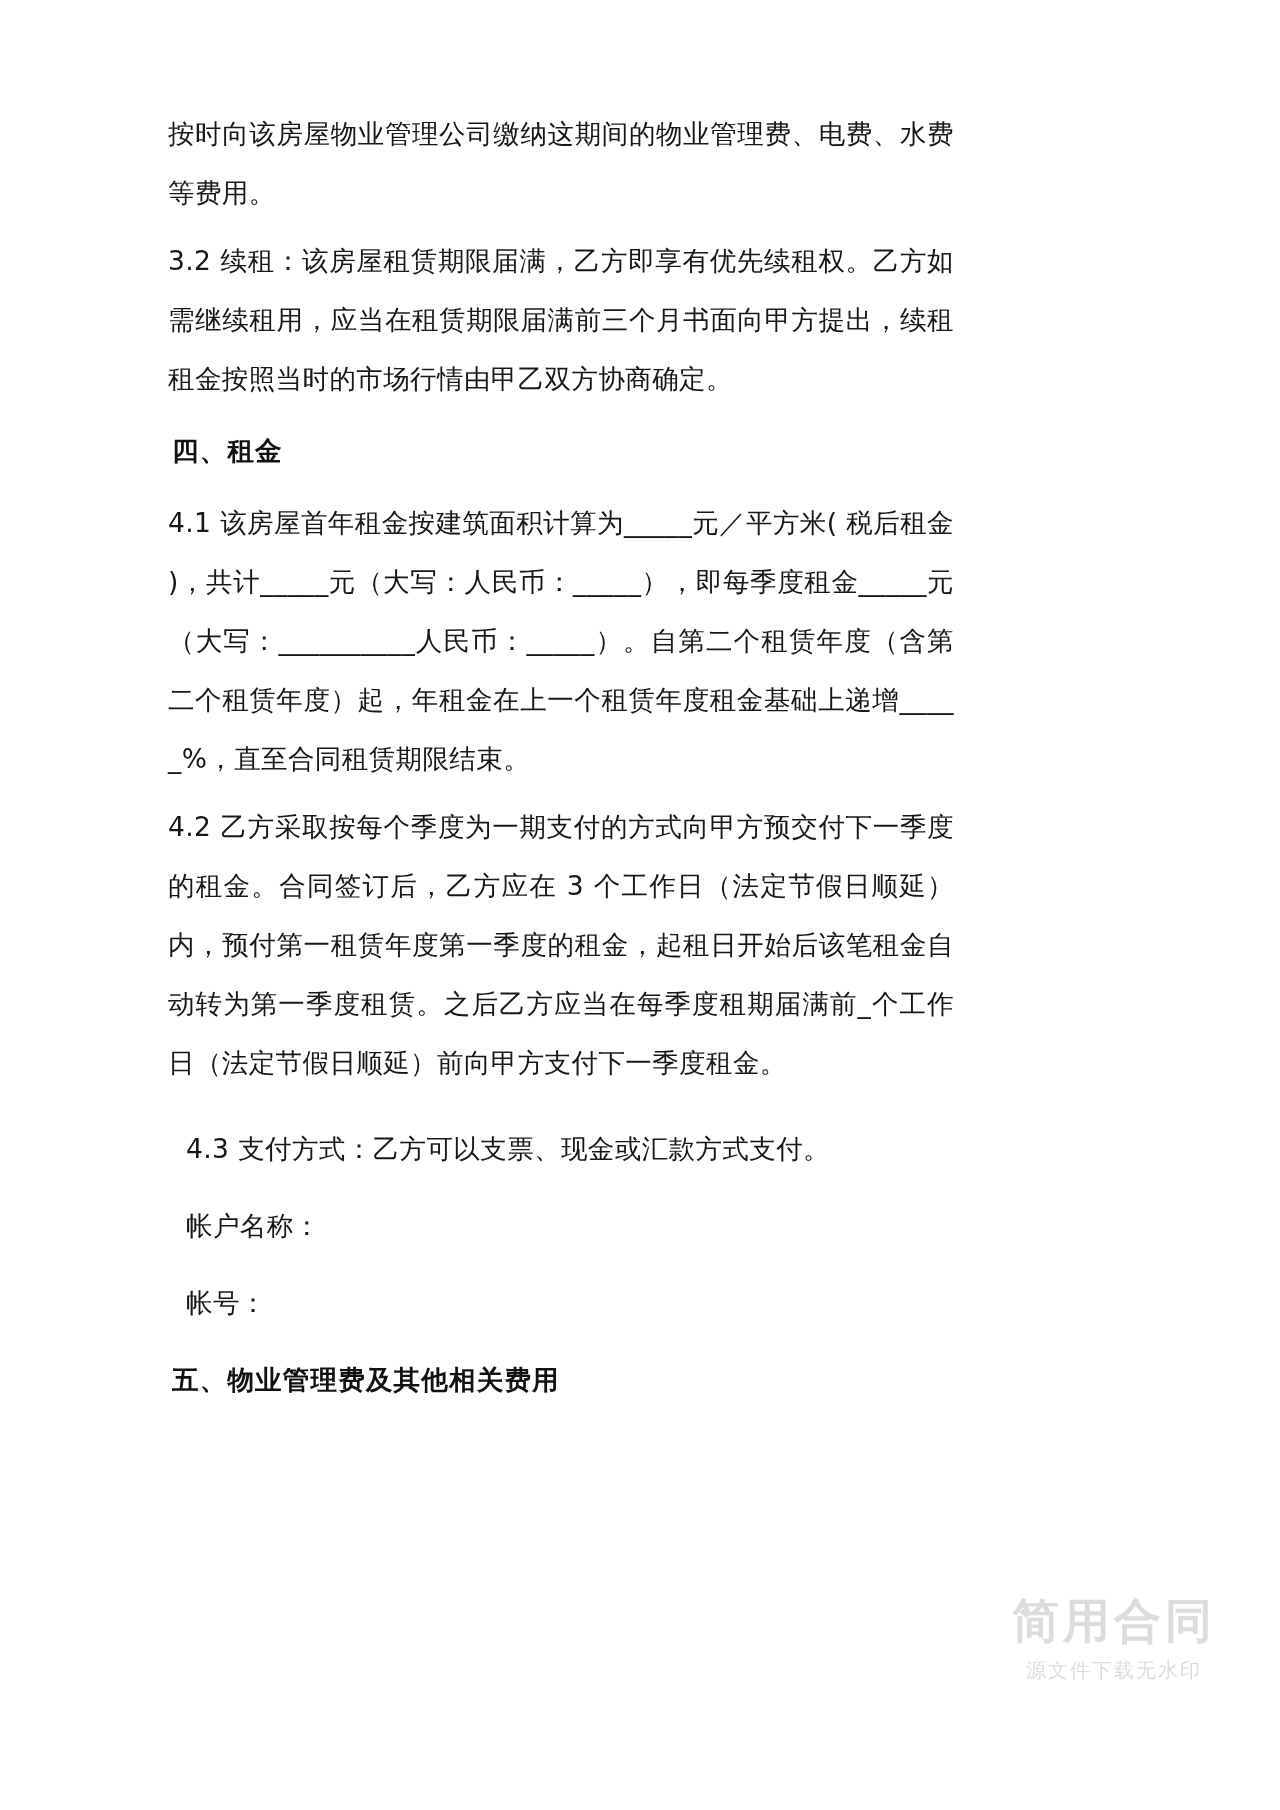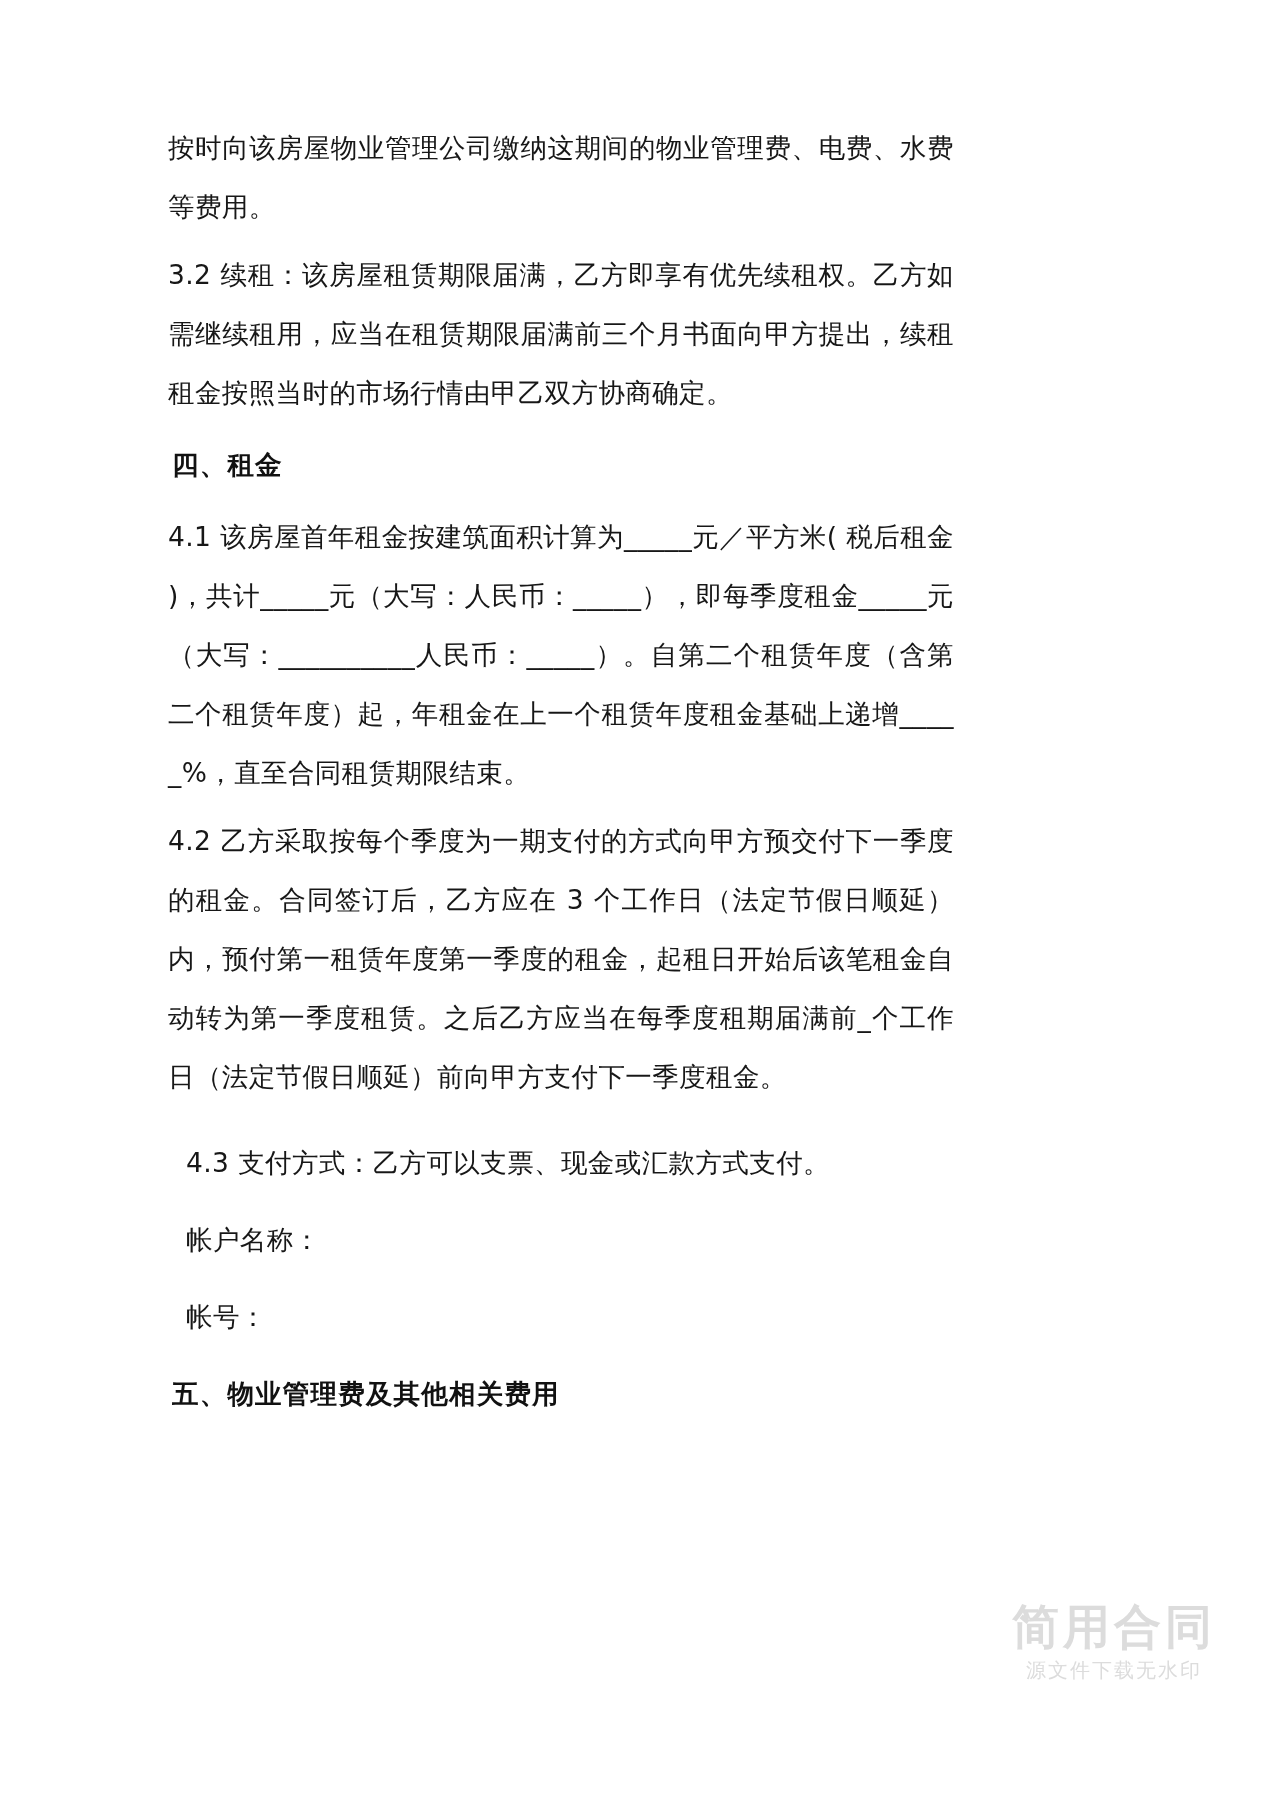--- a/index.html
+++ b/index.html
@@ -14,21 +14,21 @@
     position: relative;
     width: 1280px;
     height: 1810px;
     background: #ffffff;
     overflow: hidden;
     box-sizing: border-box;
   }
   .doc-body {
     position: absolute;
     left: 168px;
-    top: 118px;
+    top: 104px;
     width: 786px;
   }
   .para {
     font-family: "DejaVu Sans", sans-serif;
     font-size: 26.5px;
     line-height: 59px;
     color: #171717;
     letter-spacing: 0.4px;
     text-align: justify;
     text-justify: inter-character;
@@ -71,20 +71,21 @@
     line-height: 1.15;
     color: #dcdcdc;
     white-space: nowrap;
   }
   .watermark .wm-sub {
     font-family: "DejaVu Sans", sans-serif;
     font-size: 20px;
     letter-spacing: 2px;
     line-height: 1.6;
     color: #dcdcdc;
+    margin-top: 6px;
     white-space: nowrap;
   }
 </style>
 </head>
 <body>
 
 <div class="page">
 
   <div class="doc-body">
 

